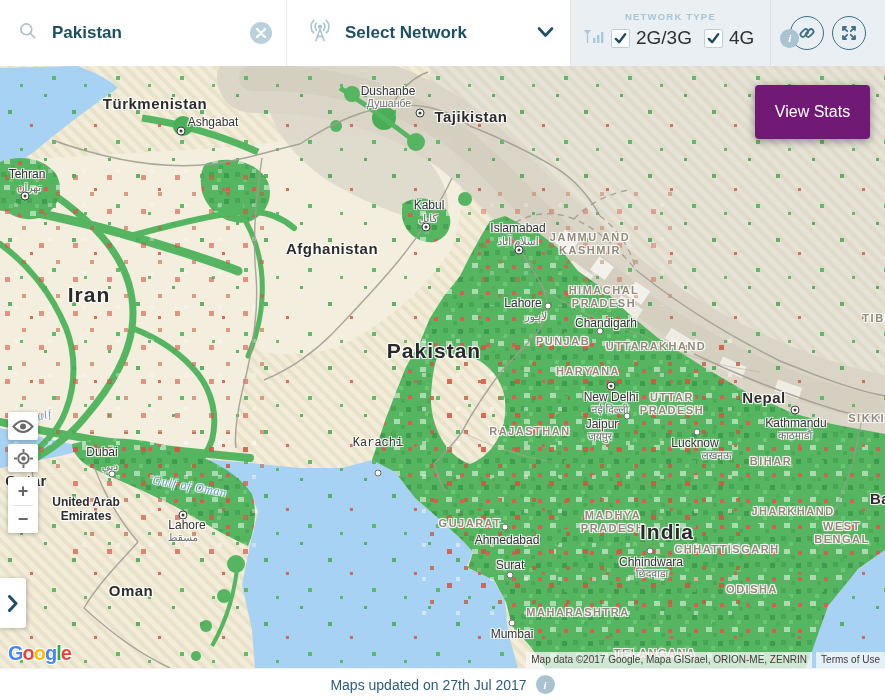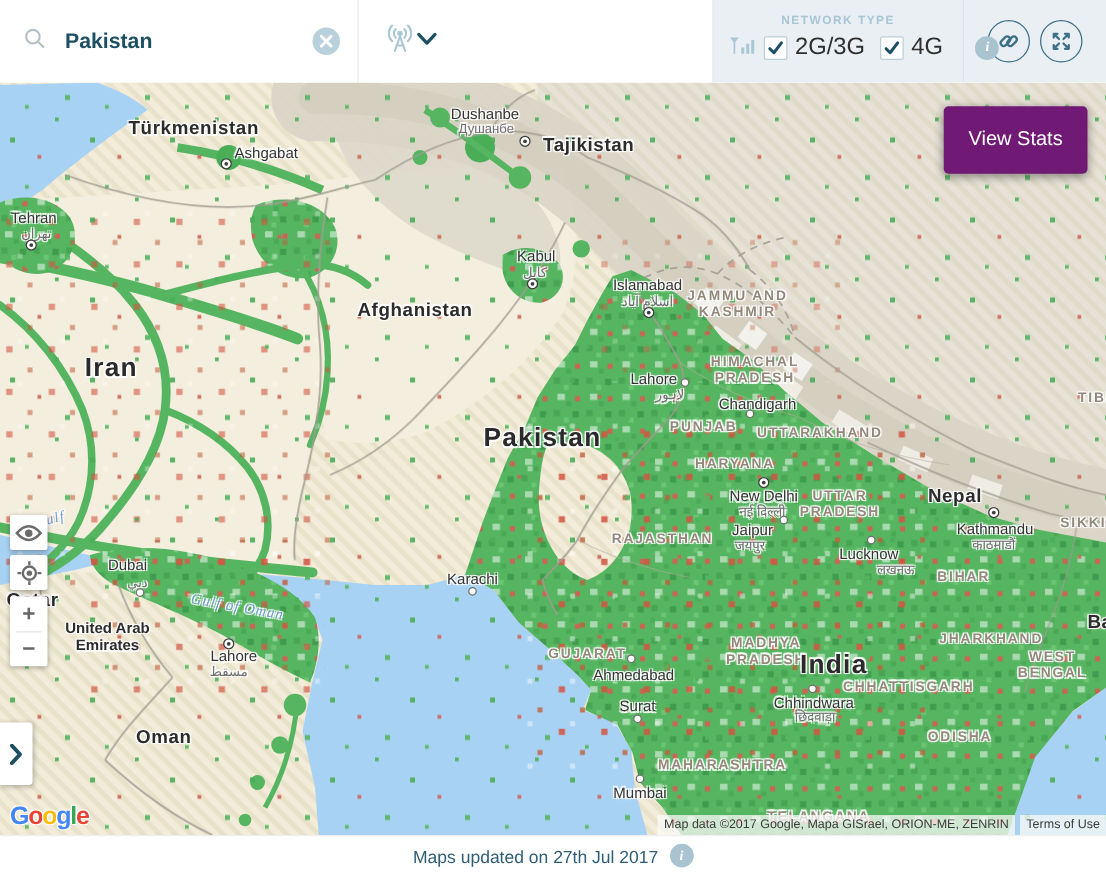--- a/index.html
+++ b/index.html
@@ -85,20 +85,21 @@
 
     <div class="hdr-sec sec-net">
       <span>
         <svg width="26" height="26" viewBox="0 0 24 24" fill="none" stroke="#a9c6d4" stroke-width="1.5" stroke-linecap="round">
           <circle cx="12" cy="8" r="2" fill="#a9c6d4" stroke="none"></circle>
           <path d="M8.8 11.2 a4.5 4.5 0 0 1 0-6.4 M15.2 4.8 a4.5 4.5 0 0 1 0 6.4"></path>
           <path d="M6.2 13.8 a8 8 0 0 1 0-11.6 M17.8 2.2 a8 8 0 0 1 0 11.6"></path>
           <path d="M12 10.2 L8.2 21 M12 10.2 L15.8 21 M9.6 17 L14.4 17"></path>
         </svg>
       </span>
+      <span class="net-label">Select Network</span>
       <span>
         <svg width="17" height="12" viewBox="0 0 17 12">
             <polyline points="2,2.5 8.5,9.5 15,2.5" fill="none" stroke="#1d4f63" stroke-width="2.6" stroke-linecap="round" stroke-linejoin="round"></polyline>
           </svg>
       </span>
     </div>
 
     <div class="hdr-sec sec-type">
       <span class="nt-label">NETWORK TYPE</span>
       <div class="nt-row">
@@ -298,33 +299,33 @@
         <span class="lbl co" style="left: 764px; top: 331px;">Nepal</span>
         <span class="lbl city" style="left: 796px; top: 357px;">Kathmandu</span>
         <span class="lbl sub" style="left: 795px; top: 369px;">काठमाडौं</span>
         <span class="lbl st" style="left: 872px; top: 353px;">SIKKIM</span>
         <span class="lbl st" style="left: 882px; top: 253px;">TIBET</span>
         <span class="lbl st" style="left: 771px; top: 396px;">BIHAR</span>
         <span class="lbl co" style="left: 880px; top: 432px;">Ba</span>
         <span class="lbl st" style="left: 793px; top: 446px;">JHARKHAND</span>
         <span class="lbl st" style="left: 842px; top: 467px;">WEST BENGAL</span>
         <span class="lbl st" style="left: 727px; top: 484px;">CHHATTISGARH</span>
-        <span class="lbl st" style="left: 768px; top: 524px;">ODISHA</span>
+        <span class="lbl st" style="left: 752px; top: 524px;">ODISHA</span>
         <span class="lbl st" style="left: 613px; top: 456px;">MADHYA
 PRADESH</span>
         <span class="lbl co-lg" style="left: 667px; top: 466px;">India</span>
         <span class="lbl city" style="left: 651px; top: 496px;">Chhindwara</span>
         <span class="lbl sub" style="left: 652px; top: 507px;">छिंदवाड़ा</span>
         <span class="lbl st" style="left: 470px; top: 458px;">GUJARAT</span>
         <span class="lbl city" style="left: 507px; top: 474px;">Ahmedabad</span>
         <span class="lbl city" style="left: 510px; top: 499px;">Surat</span>
         <span class="lbl st" style="left: 578px; top: 547px;">MAHARASHTRA</span>
         <span class="lbl city" style="left: 512px; top: 568px;">Mumbai</span>
         <span class="lbl st" style="left: 655px; top: 588px;">TELANGANA</span>
-        <span class="lbl city" style="left: 378px; top: 397px;">Karachi</span>
+        <span class="lbl city" style="left: 378px; top: 377px; font-family: Liberation Mono, monospace;">Karachi</span>
         <span class="lbl co" style="left: 26px; top: 414px;">Qatar</span>
         <span class="lbl city" style="left: 102px; top: 386px;">Dubai</span>
         <span class="lbl sub" style="left: 110px; top: 400px;">دبي</span>
         <span class="lbl co2" style="left: 86px; top: 444px;">United Arab
 Emirates</span>
         <span class="lbl water" style="left: 190px; top: 420px; transform: translate(-50%, -50%) rotate(10deg);">Gulf of Oman</span>
         <span class="lbl city" style="left: 187px; top: 459px;">Lahore</span>
         <span class="lbl sub" style="left: 183px; top: 471px;">مسقط</span>
         <span class="lbl co" style="left: 131px; top: 524px;">Oman</span>
         <span class="lbl water" style="left: 40px; top: 350px; transform: translate(-50%, -50%) rotate(-14deg);">Gulf</span>

